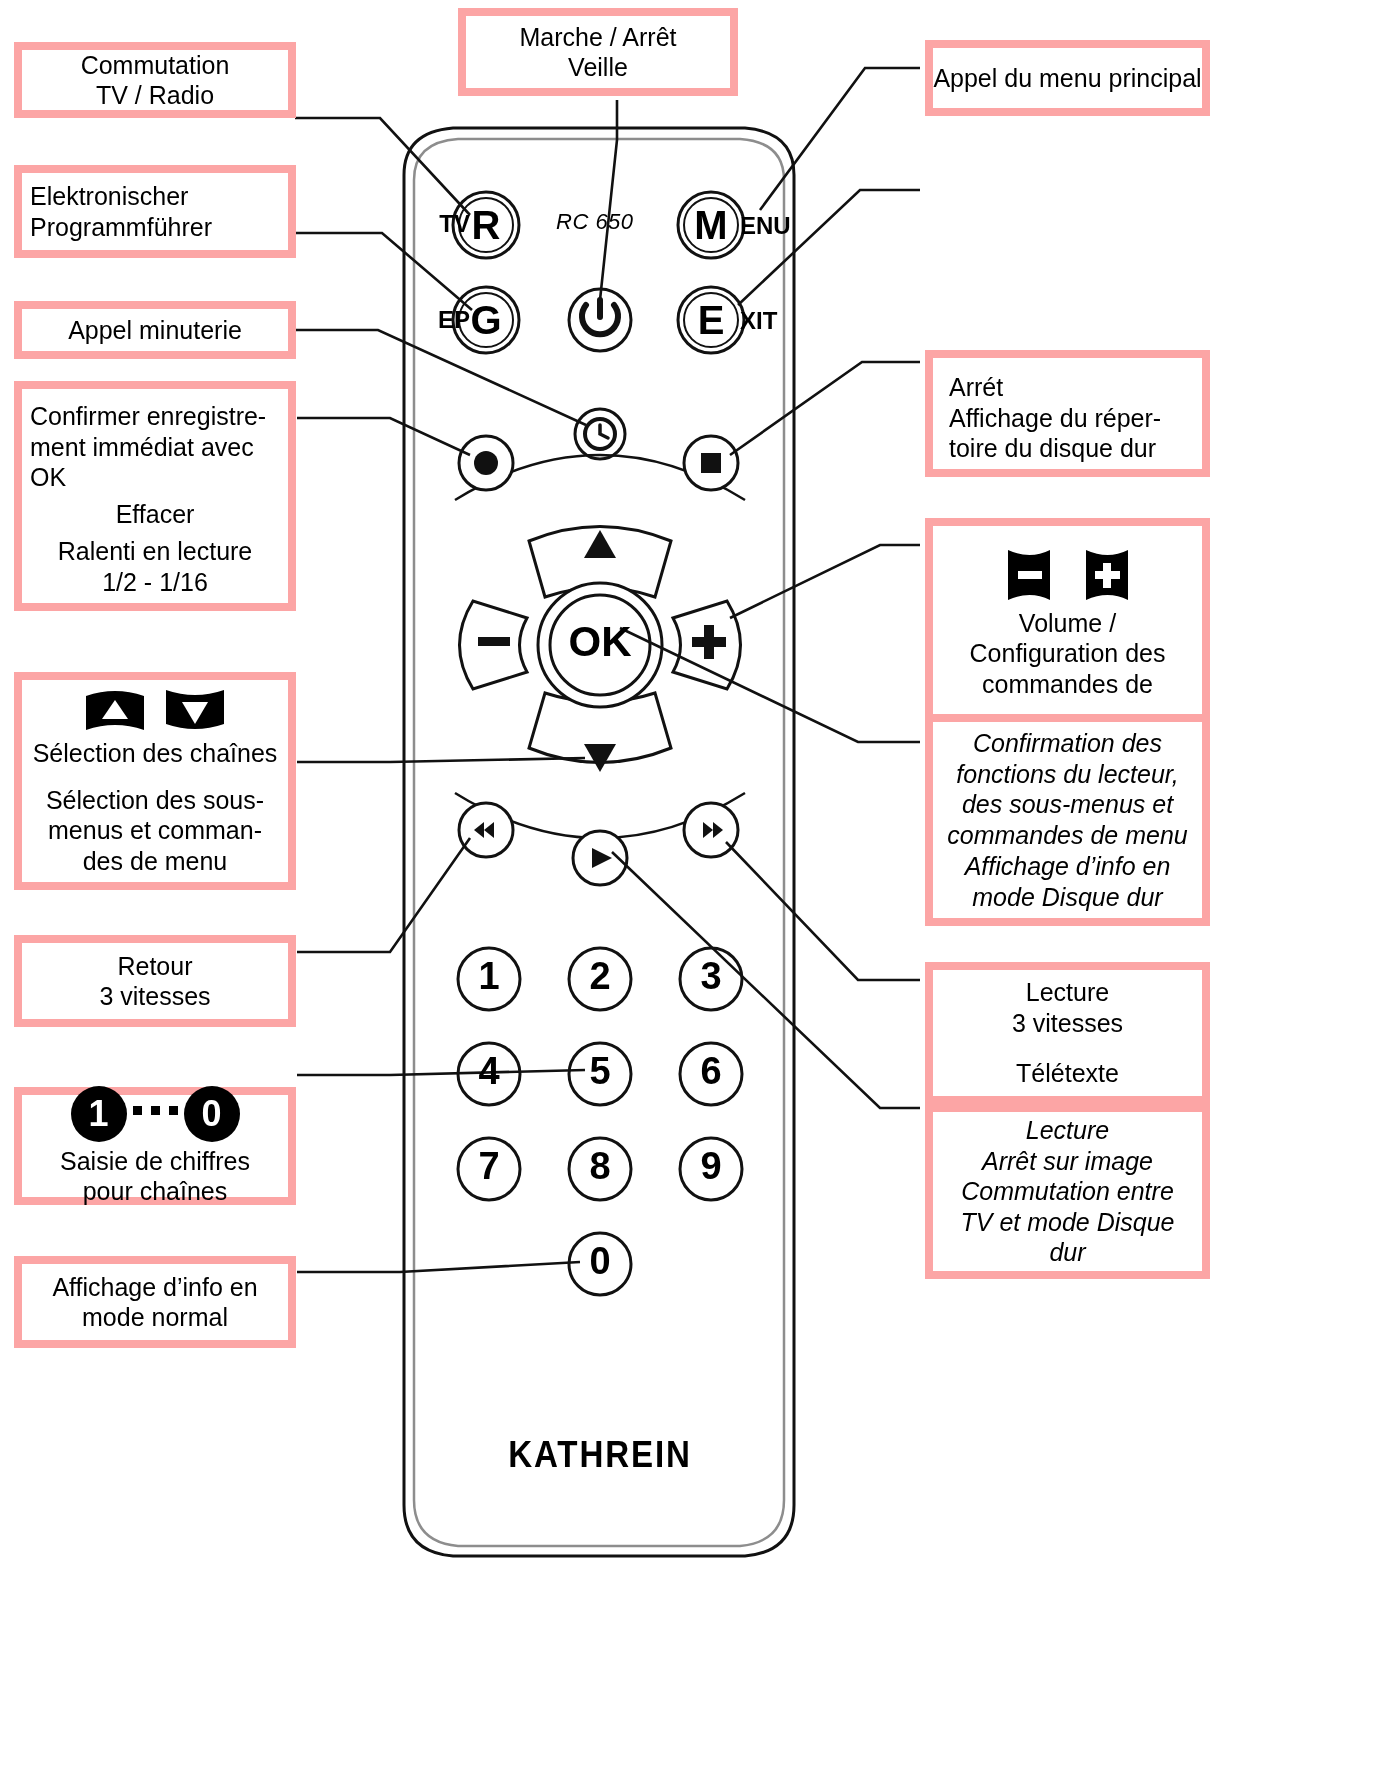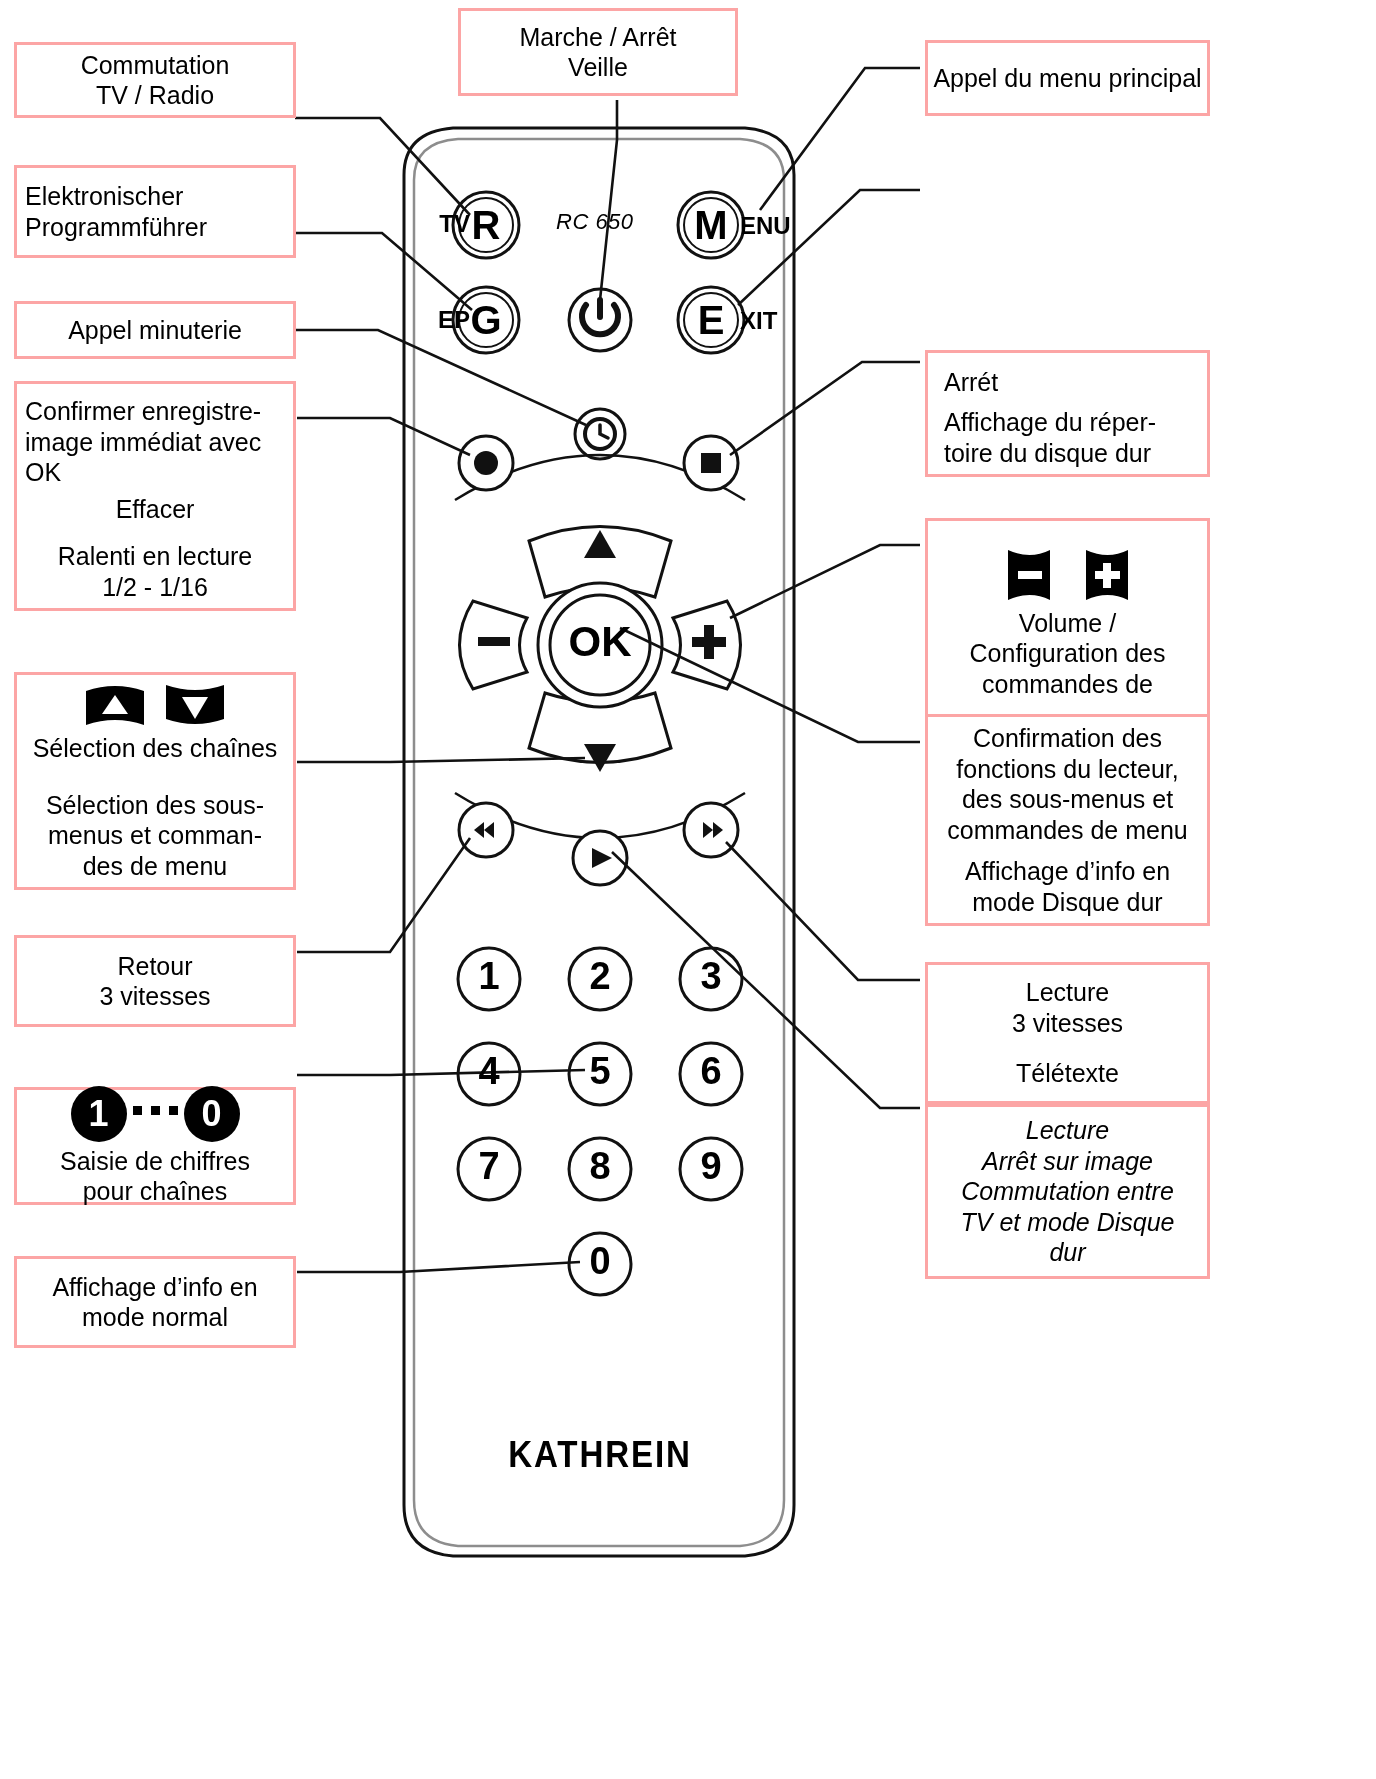--- a/index.html
+++ b/index.html
@@ -15,21 +15,21 @@
     position: relative;
     width: 1376px;
     height: 1779px;
     background: #ffffff;
     overflow: hidden;
   }
   
   .callout {
     position: absolute;
     box-sizing: border-box;
-    border: 3px solid #fca5a5;
+    border: 8px solid #fca5a5;
     background: #ffffff;
     display: flex;
     flex-direction: column;
     align-items: center;
     justify-content: center;
     text-align: center;
     font-size: 25px;
     line-height: 1.22;
     padding: 6px 8px;
     z-index: 5;
@@ -245,21 +245,21 @@
     <span class="ln">Elektronischer</span>
     <span class="ln">Programmführer</span>
   </div>
 
   <div class="callout" style="left:14px; top:301px; width:282px; height:58px;">
     <span class="ln">Appel minuterie</span>
   </div>
 
   <div class="callout left-align" style="left:14px; top:381px; width:282px; height:230px; justify-content:flex-start; padding-top:12px;">
     <span class="ln">Confirmer enregistre-</span>
-    <span class="ln">image immédiat avec</span>
+    <span class="ln">ment immédiat avec</span>
     <span class="ln">OK</span>
     <span class="ln" style="align-self:center; margin-top:6px;">Effacer</span>
     <div class="gap"></div>
     <span class="ln" style="align-self:center;">Ralenti en lecture</span>
     <span class="ln" style="align-self:center;">1/2 - 1/16</span>
   </div>
 
   <div class="callout" style="left:14px; top:672px; width:282px; height:218px;">
     <div class="icon-row">
       <svg width="62" height="48" viewBox="0 0 62 48">
@@ -329,21 +329,21 @@
         <path d="M 8 4 Q 30 14 50 4 L 50 54 Q 30 44 8 54 Z" fill="#000"></path>
         <rect x="17" y="25" width="25" height="8" fill="#fff"></rect>
         <rect x="25" y="17" width="8" height="25" fill="#fff"></rect>
       </svg>
     </div>
     <span class="ln">Volume /</span>
     <span class="ln">Configuration des</span>
     <span class="ln">commandes de</span>
   </div>
 
-  <div class="callout" style="left:925px; top:714px; width:285px; height:212px;">
+  <div class="callout" style="left:925px; top:714px; width:285px; height:212px;font-style:italic;">
     <span class="ln">Confirmation des</span>
     <span class="ln">fonctions du lecteur,</span>
     <span class="ln">des sous-menus et</span>
     <span class="ln">commandes de menu</span>
     <div class="gap"></div>
     <span class="ln">Affichage d’info en</span>
     <span class="ln">mode Disque dur</span>
   </div>
 
   <div class="callout" style="left:925px; top:962px; width:285px; height:142px;">

